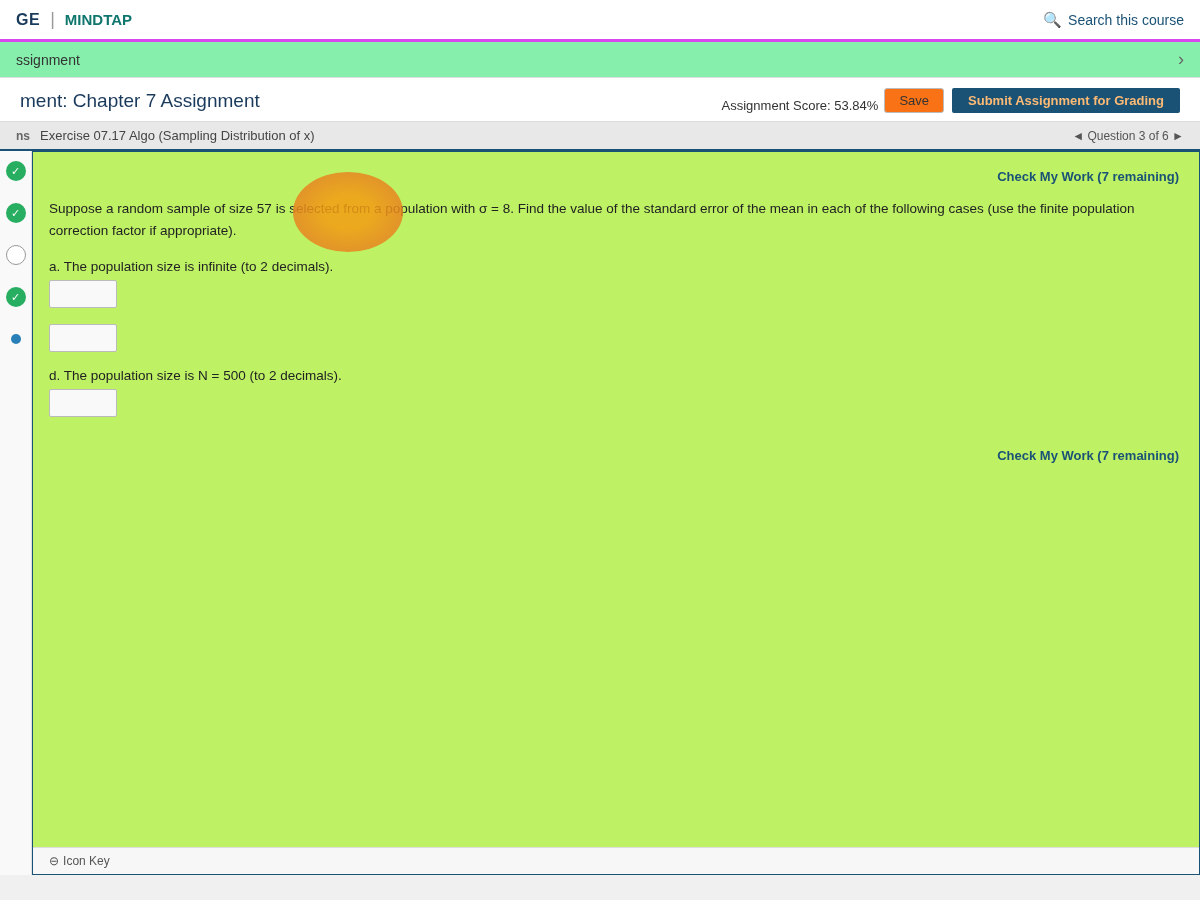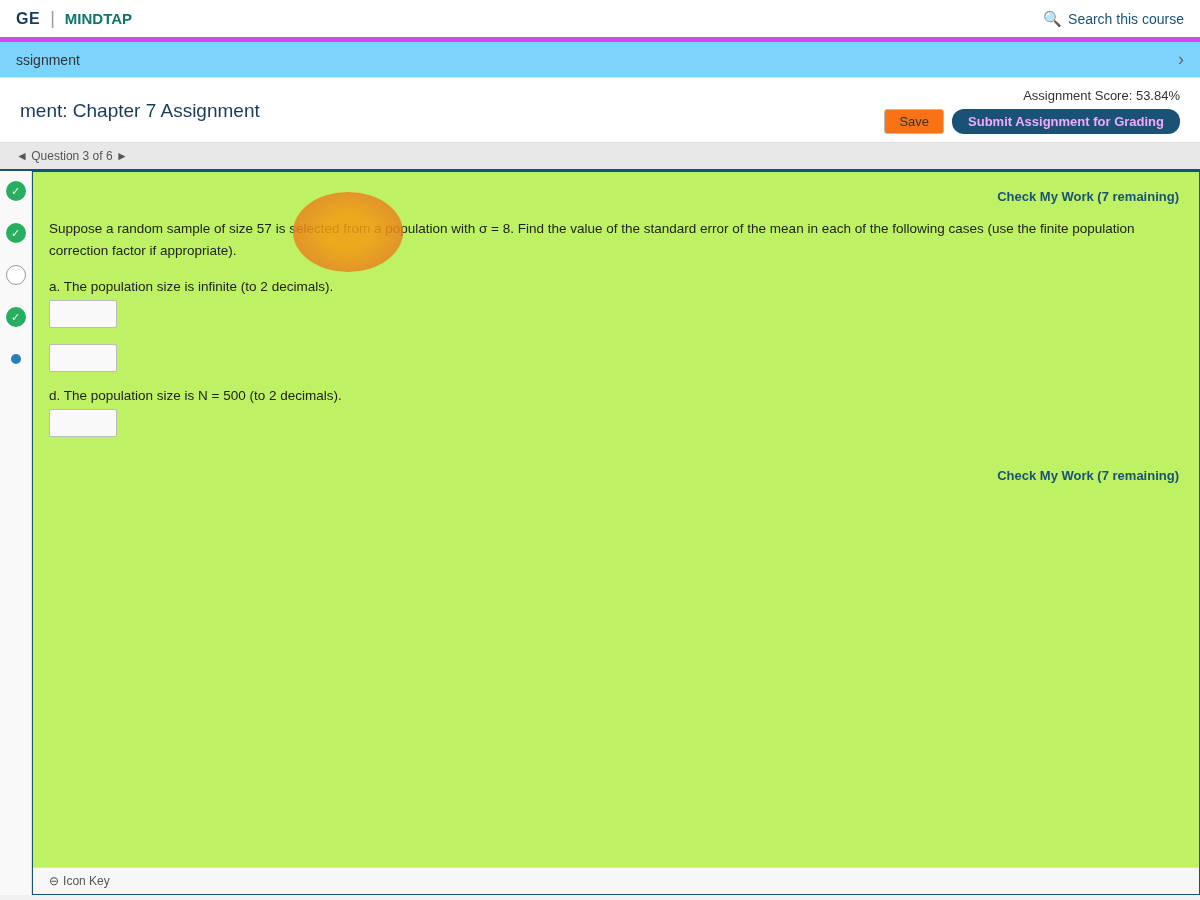--- a/index.html
+++ b/index.html
@@ -12,21 +12,21 @@
       height: 900px;
       overflow: hidden;
     }
 
     
     .top-bar {
       display: flex;
       align-items: center;
       justify-content: space-between;
       background: #fff;
-      border-bottom: 5px solid #d946ef;
+      border-bottom: 3px solid #d946ef;
       padding: 0 16px;
       height: 42px;
     }
     .top-bar-left {
       display: flex;
       align-items: center;
       gap: 10px;
     }
     .top-bar-brand {
       font-weight: bold;
@@ -50,21 +50,21 @@
       color: #1a5276;
       font-size: 14px;
       cursor: pointer;
     }
     .search-icon-top {
       font-size: 15px;
     }
 
     
     .sub-header {
-      background: #7dd3fc;
+      background: #86efac;
       border-bottom: 1px solid #ddd;
       padding: 6px 16px;
       display: flex;
       align-items: center;
       justify-content: space-between;
       height: 36px;
     }
     .sub-header-title {
       font-size: 14px;
       font-weight: normal;
@@ -85,21 +85,21 @@
       background: #fff;
       border-bottom: 1px solid #ddd;
     }
     .assignment-title {
       font-size: 19px;
       font-weight: normal;
       color: #1a3a5c;
     }
     .assignment-header-right {
       display: flex;
-      flex-direction: column;
+      flex-direction: row;
       align-items: flex-end;
       gap: 6px;
     }
     .assignment-score {
       font-size: 13px;
       color: #333;
     }
     .assignment-actions {
       display: flex;
       align-items: center;
@@ -110,25 +110,25 @@
       border: 1px solid #bbb;
       border-radius: 3px;
       padding: 4px 14px;
       font-size: 13px;
       cursor: pointer;
       color: #333;
     }
     .btn-submit {
       background: #1a5276;
       border: none;
-      border-radius: 12px;
+      border-radius: 2px;
       padding: 5px 16px;
       font-size: 13px;
       cursor: pointer;
-      color: #f0abfc;
+      color: #fdba74;
       font-weight: bold;
     }
 
     
     .exercise-bar {
       display: flex;
       align-items: center;
       background: #e8e8e8;
       border-bottom: 2px solid #1a5276;
       padding: 6px 16px;
@@ -308,20 +308,24 @@
   <div class="assignment-header-right">
     <span class="assignment-score">Assignment Score: 53.84%</span>
     <div class="assignment-actions">
       <button class="btn-save">Save</button>
       <button class="btn-submit">Submit Assignment for Grading</button>
     </div>
   </div>
 </div>
 
 <div class="exercise-bar">
+  <div class="exercise-left">
+    <span class="exercise-ns-label">ns</span>
+    <span class="exercise-label">Exercise 07.17 Algo (Sampling Distribution of x)</span>
+  </div>
   <span class="exercise-nav-label">◄ Question 3 of 6 ►</span>
 </div>
 
 <div class="main-content">
 
   <div class="sidebar-icons">
     <div class="sidebar-icon icon-green">✓</div>
     <div class="sidebar-icon icon-green">✓</div>
     <div class="sidebar-icon icon-empty"></div>
     <div class="sidebar-icon icon-green">✓</div>

